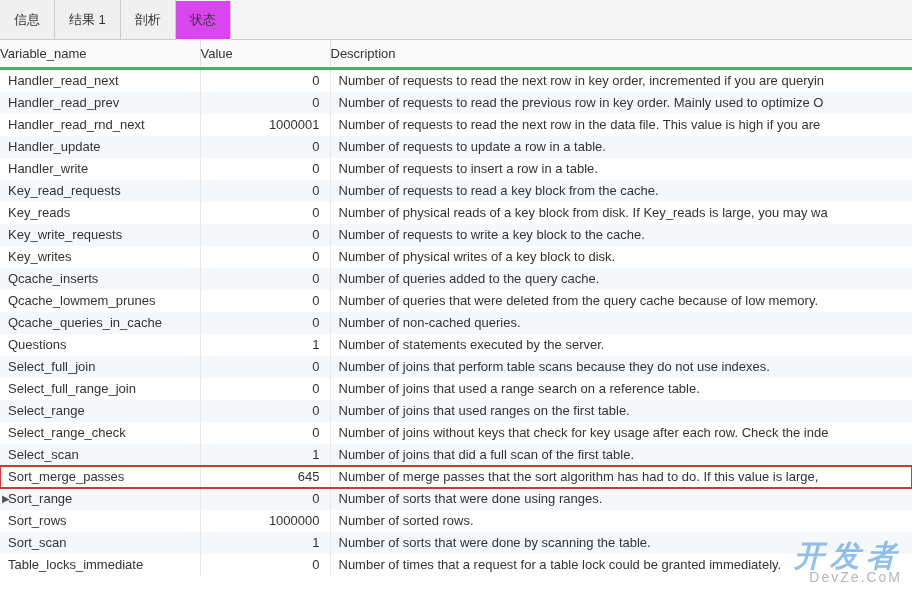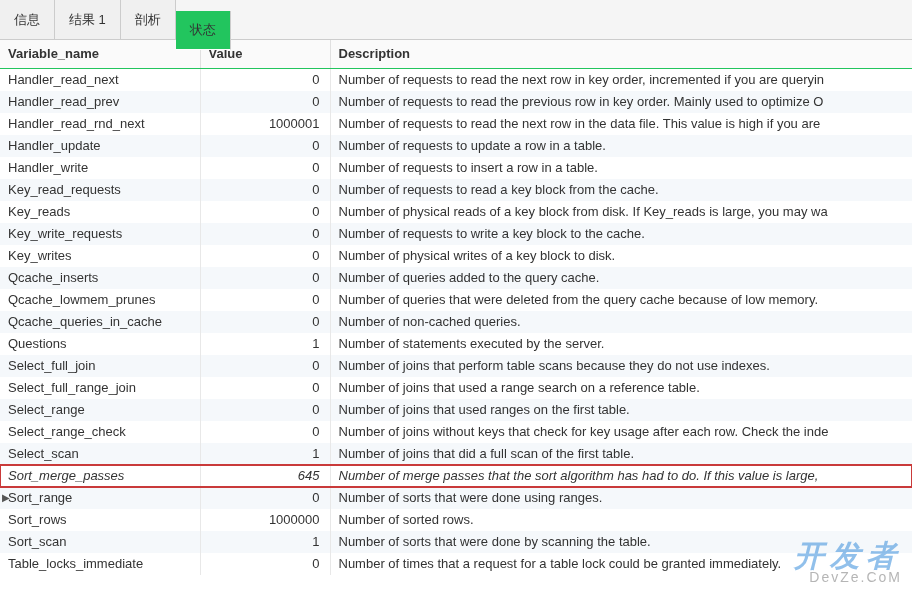--- a/index.html
+++ b/index.html
@@ -26,39 +26,39 @@
     .tab {
       padding: 4px 14px;
       border-right: 1px solid #ccc;
       background: #f0f0f0;
       cursor: pointer;
       font-size: 13px;
       display: flex;
       align-items: center;
     }
     .tab.active {
-      background: #22c55e;
+      background: #d946ef;
       border-bottom: 1px solid #fff;
       position: relative;
-      top: 11px;
+      top: 1px;
     }
     .table-container {
       width: 100%;
       overflow: hidden;
     }
     table {
       width: 100%;
       border-collapse: collapse;
       table-layout: fixed;
     }
     thead th {
       text-align: left;
-      font-weight: bold;
-      padding: 6px 8px;
-      border-bottom: 1px solid #22c55e;
+      font-weight: normal;
+      padding: 6px 0;
+      border-bottom: 3px solid #22c55e;
       border-right: 1px solid #e0e0e0;
       background: #fafafa;
       color: #333;
       height: 28px;
     }
     thead th:last-child {
       border-right: none;
       margin-left: 12px;
     }
     .col-var {
@@ -94,21 +94,20 @@
     }
     tbody td.val {
       text-align: right;
       padding-right: 10px;
     }
     tr.highlighted {
       outline: 2px solid #c93a3a;
       outline-offset: -1px;
       position: relative;
       z-index: 2;
-      font-style: italic;
     }
     .row-indicator {
       position: absolute;
       left: 2px;
       font-size: 10px;
       color: #555;
     }
     .watermark {
       position: absolute;
       right: 10px;

